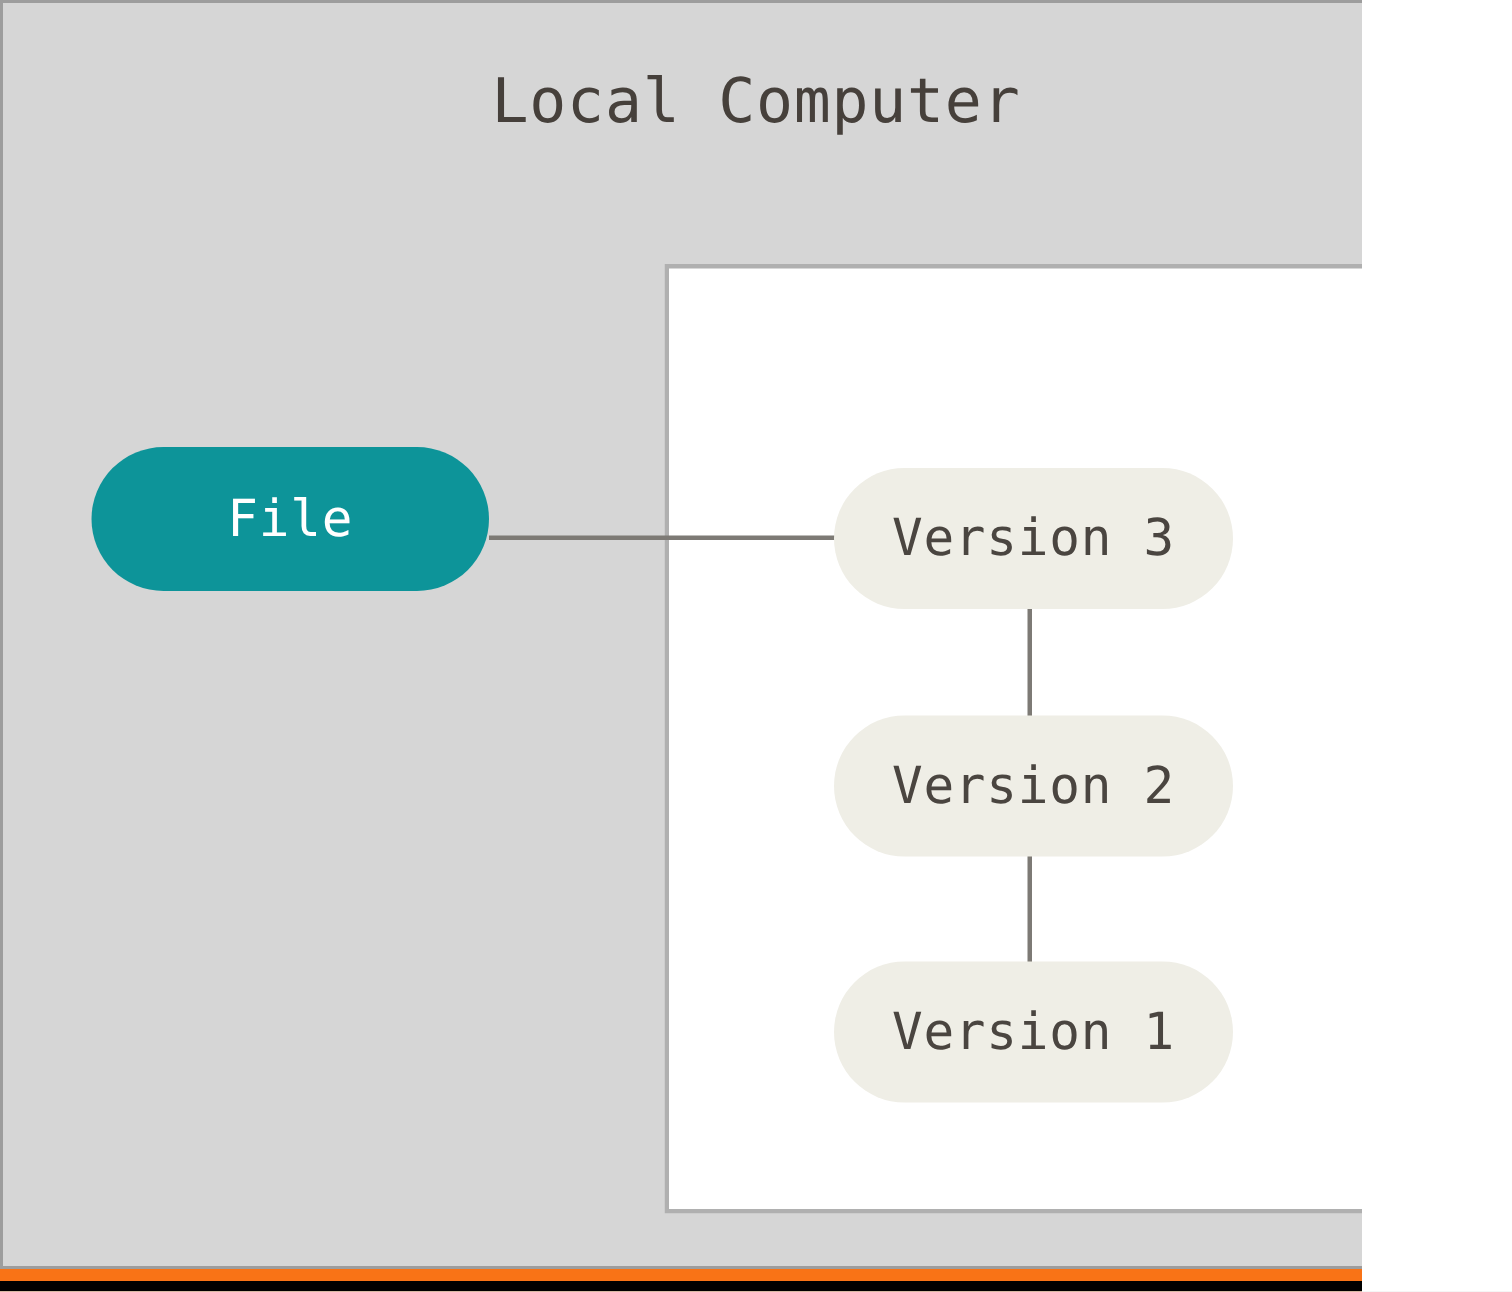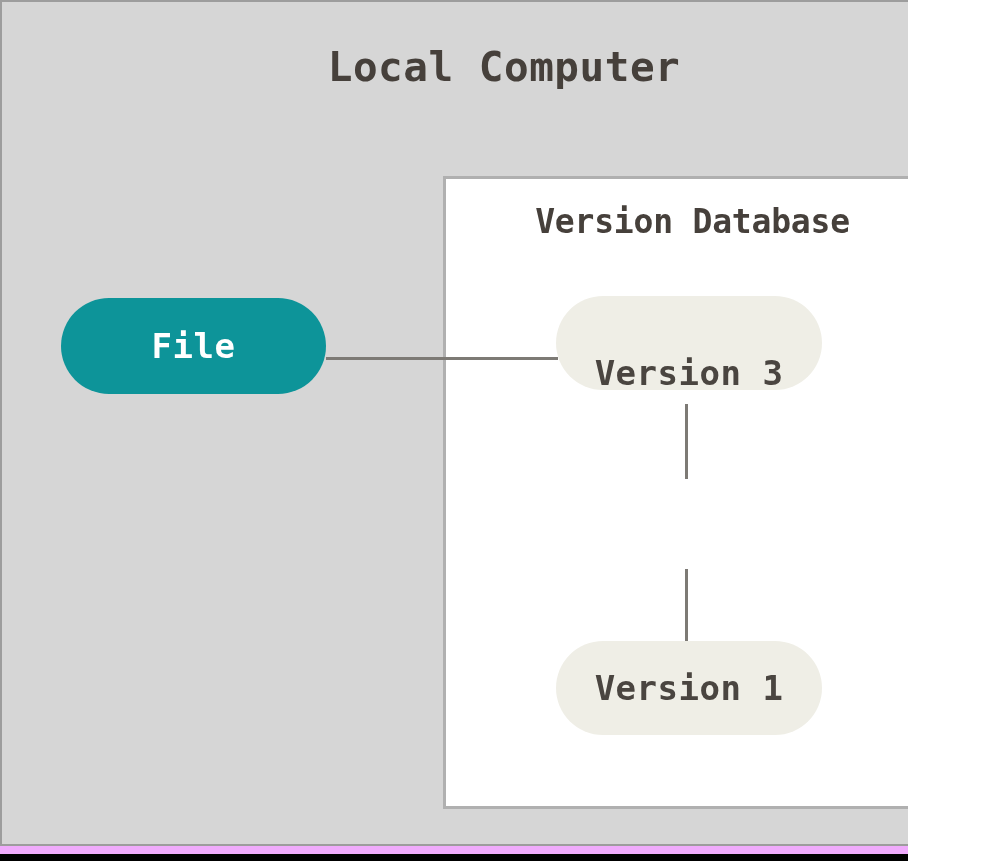--- a/index.html
+++ b/index.html
@@ -9,22 +9,21 @@
   }
   body {
     font-family: "DejaVu Sans Mono", monospace;
   }
 
   #canvas {
     position: relative;
     width: 908px;
     height: 861px;
     overflow: hidden;
-    background: #f0abfc;
-    font-weight: bold;
+    background: #f97316;
   }
 
   
   #outer-frame {
     position: absolute;
     left: 0;
     top: 0;
     width: 1008px;
     height: 846px;
     box-sizing: border-box;
@@ -152,50 +151,52 @@
     justify-content: center;
   }
   .version-node .node-label {
     font-family: "DejaVu Sans Mono", monospace;
     font-size: 34px;
     line-height: 34px;
     color: #4a4540;
     letter-spacing: 0.5px;
     white-space: pre;
   }
-  #version-3 { top: 296px; align-items: flex-end; }
+  #version-3 { top: 312px; }
   #version-2 { top: 477px; }
   #version-1 { top: 641px; }
 </style>
 </head>
 <body>
 
 <div id="canvas">
 
   <div id="outer-frame"></div>
 
   <div id="title">Local Computer</div>
 
 
   <div id="version-db-box"></div>
 
-  <div id="version-db-label">Version Database</div>
 
   <div class="connector" id="edge-file-to-v3"></div>
   <div class="connector" id="edge-v3-to-v2"></div>
   <div class="connector" id="edge-v2-to-v1"></div>
 
   <div id="file-node">
     <span class="node-label">File</span>
   </div>
 
   <div class="version-node" id="version-3">
     <span class="node-label">Version 3</span>
   </div>
 
+  <div class="version-node" id="version-2">
+    <span class="node-label">Version 2</span>
+  </div>
 
   <div class="version-node" id="version-1">
     <span class="node-label">Version 1</span>
   </div>
 
   <div id="bottom-bar"></div>
 
 </div>
 
 </body></html>

